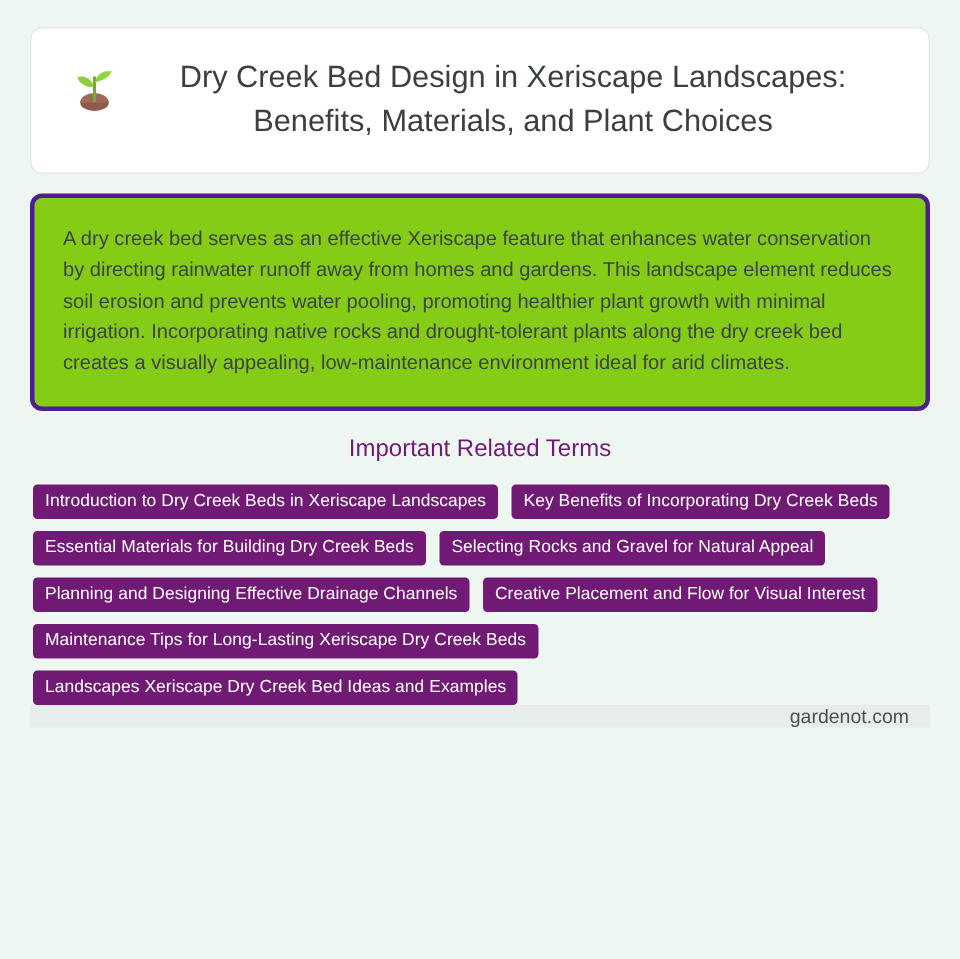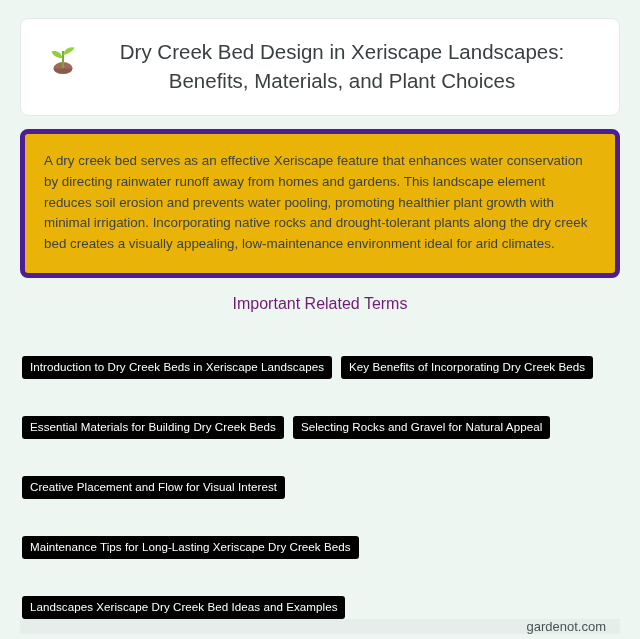--- a/index.html
+++ b/index.html
@@ -48,22 +48,22 @@
     line-height: 29px;
     color: #3a3f42;
     text-align: center;
     font-weight: normal;
     margin: 0;
     max-width: 500px;
   }
 
   
   .desc-card {
-    background: #eab308;
-    border: 5px solid #4c1d95;
+    background: #84cc16;
+    border: 3px solid #4c1d95;
     border-radius: 8px;
     margin-top: 13px;
     padding: 17px 19px 18px 19px;
     box-sizing: border-box;
   }
   .desc-text {
     font-size: 13.4px;
     line-height: 20.8px;
     color: #3d4245;
     margin: 0;
@@ -82,30 +82,29 @@
     margin: 0 0 14px 0;
   }
   .tag-list {
     display: flex;
     flex-wrap: wrap;
     gap: 8px 9px;
     align-content: flex-start;
     padding: 0 2px;
   }
   .tag {
-    background: #000000;
+    background: #701a75;
     color: #ffffff;
     font-size: 11.6px;
     line-height: 14px;
     padding: 4px 8px 5px 8px;
     border-radius: 3px;
     white-space: nowrap;
     box-sizing: border-box;
     letter-spacing: 0.05px;
-    margin-top: 29px;
   }
 
   
   .footer-spacer { flex: 1 1 auto; }
   .footer-bar {
     background: #e6edea;
     height: 34px;
     display: flex;
     align-items: flex-end;
     justify-content: flex-end;
@@ -141,20 +140,21 @@
     <p class="desc-text">A dry creek bed serves as an effective Xeriscape feature that enhances water conservation by directing rainwater runoff away from homes and gardens. This landscape element reduces soil erosion and prevents water pooling, promoting healthier plant growth with minimal irrigation. Incorporating native rocks and drought-tolerant plants along the dry creek bed creates a visually appealing, low-maintenance environment ideal for arid climates.</p>
   </div>
 
   <div class="terms-section">
     <h2 class="terms-heading">Important Related Terms</h2>
     <div class="tag-list" id="tag-list">
         <span class="tag">Introduction to Dry Creek Beds in Xeriscape Landscapes</span>
         <span class="tag">Key Benefits of Incorporating Dry Creek Beds</span>
         <span class="tag">Essential Materials for Building Dry Creek Beds</span>
         <span class="tag">Selecting Rocks and Gravel for Natural Appeal</span>
+        <span class="tag">Planning and Designing Effective Drainage Channels</span>
         <span class="tag">Creative Placement and Flow for Visual Interest</span>
         <span class="tag">Maintenance Tips for Long-Lasting Xeriscape Dry Creek Beds</span>
         <span class="tag">Landscapes Xeriscape Dry Creek Bed Ideas and Examples</span>
       </div>
   </div>
 
   <div class="footer-spacer"></div>
 
   <div class="footer-bar">
     <span class="footer-domain">gardenot.com</span>

